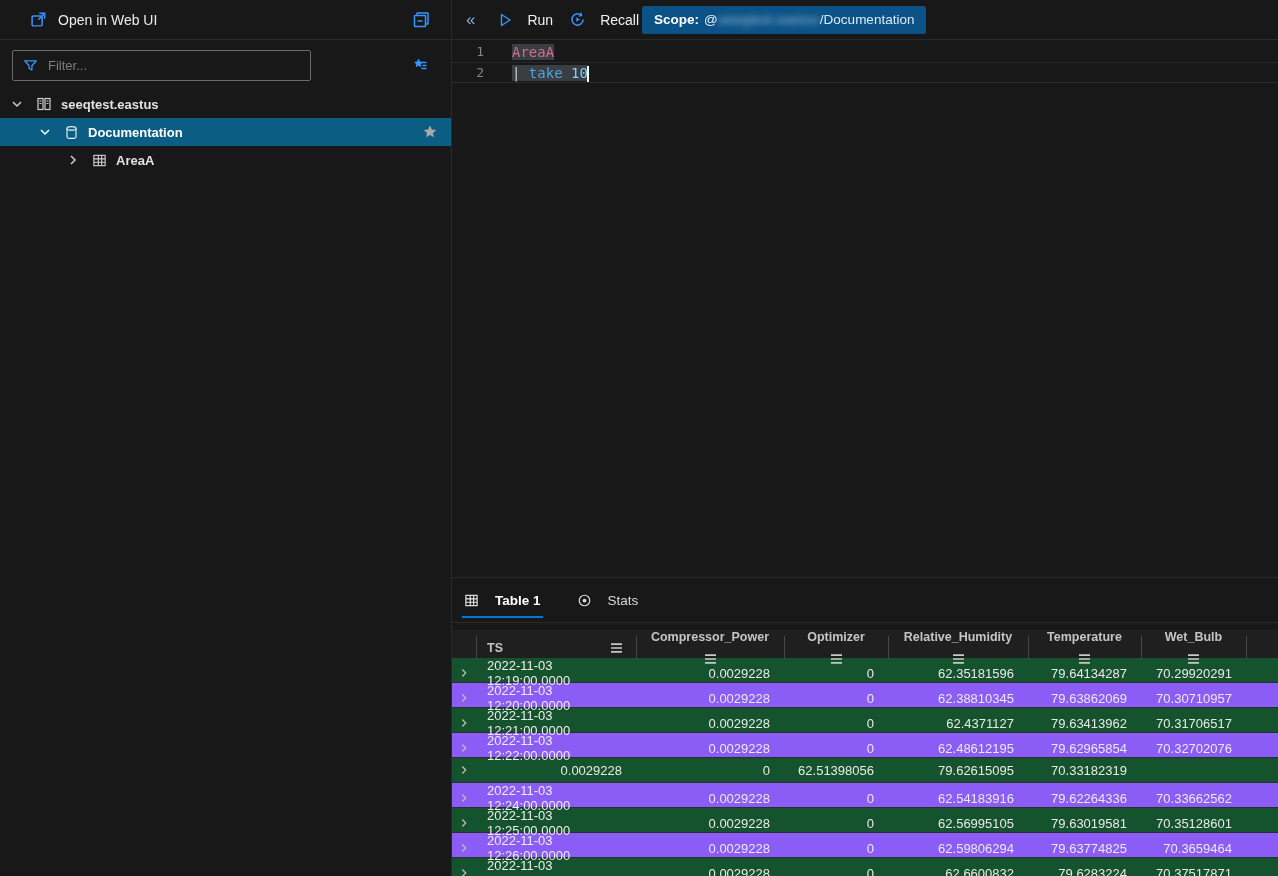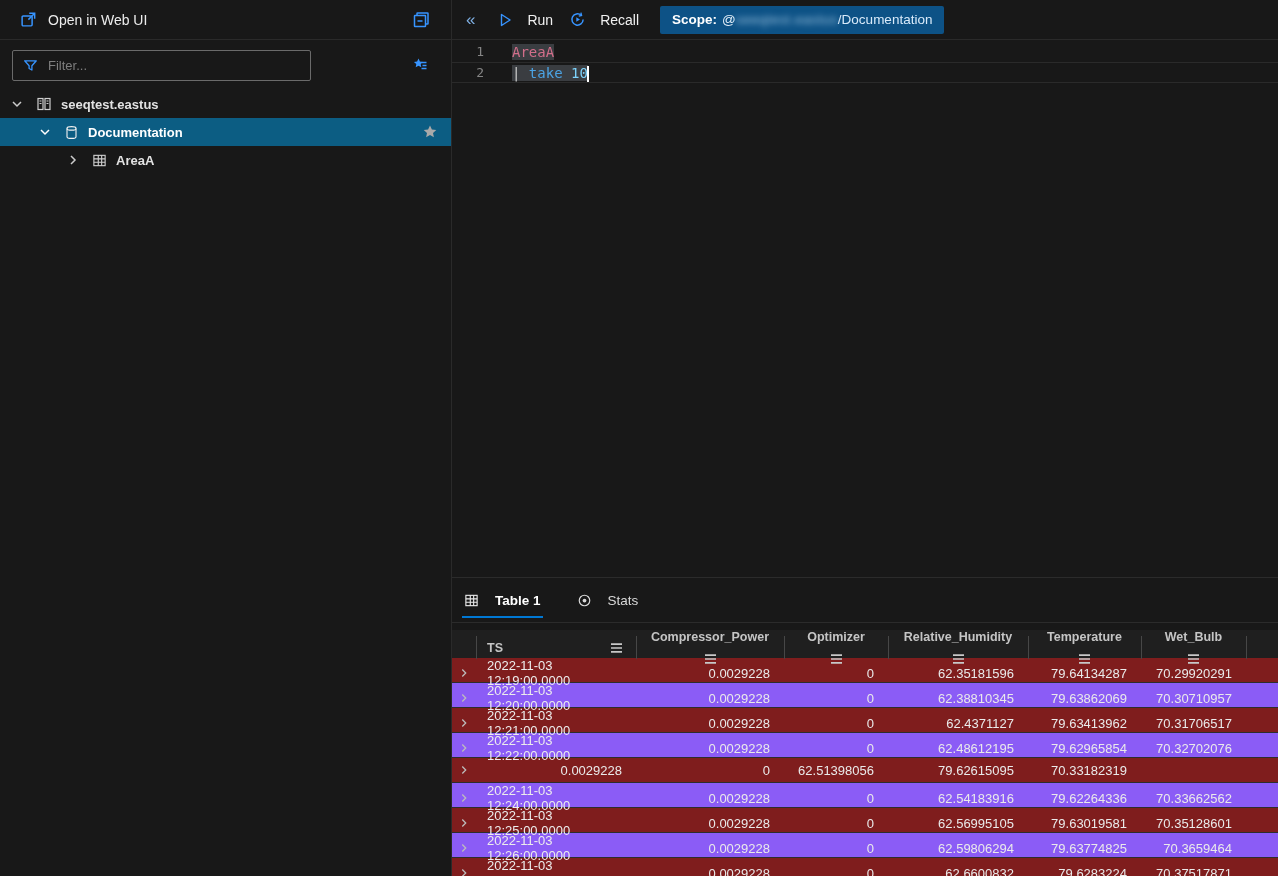--- a/index.html
+++ b/index.html
@@ -4,30 +4,30 @@
 <style>
   * { margin:0; padding:0; box-sizing:border-box; }
   html,body { background:#181818; }
   .app { width:1278px; height:876px; display:flex; flex-direction:column;
          font-family:"Liberation Sans", sans-serif; background:#181818; color:#e6e6e6;
          overflow:hidden; position:relative; }
 
   
   .topbar { height:40px; flex:0 0 40px; display:flex; border-bottom:1px solid #2a2a2a; }
   .topbar-left { width:452px; flex:0 0 452px; display:flex; align-items:center;
-                 padding-left:20px; border-right:1px solid #2a2a2a; position:relative; }
+                 padding-left:30px; border-right:1px solid #2a2a2a; position:relative; }
   .topbar-left .label { margin-left:11px; font-size:14px; color:#ececec; }
   .split-btn { position:absolute; right:20px; top:10px; width:20px; height:20px; cursor:pointer; }
 
   .toolbar { flex:1; display:flex; align-items:center; padding-left:12px; }
   .collapse-glyph { font-size:17px; color:#7fb0e4; margin-left:2px; cursor:pointer; }
   .tool-btn { display:flex; align-items:center; gap:14px; color:#f0f0f0; font-size:14px; cursor:pointer; }
   .tool-run { margin-left:22px; }
   .tool-recall { margin-left:16px; }
-  .scope-btn { margin-left:21px; height:28px; display:flex; align-items:center;
+  .scope-btn { margin-left:3px; height:28px; display:flex; align-items:center;
                background:#0d5286; border-radius:2px; padding:0 12px; font-size:13.5px; cursor:pointer; }
   .scope-btn b { color:#ffffff; font-weight:700; margin-right:5px; }
   .scope-at { color:#e3eff9; }
   .redacted { filter:blur(3px); color:#9ec4e0; letter-spacing:.5px; }
   .scope-path { color:#d8eafa; }
 
   
   .main { flex:1; display:flex; min-height:0; }
   .sidebar { width:452px; flex:0 0 452px; border-right:1px solid #2a2a2a;
              display:flex; flex-direction:column; }
@@ -81,21 +81,21 @@
   .grow { display:grid; grid-template-columns:24px 160px 148px 104px 140px 113px 105px 1fr;
           align-items:center; }
   .grid-header { height:28px; background:#1f1f1f; color:#c5c5c5; font-weight:700; font-size:12.5px; }
   .hcell { position:relative; height:100%; display:flex; align-items:center; }
   .hcell:not(:first-child)::before { content:""; position:absolute; left:0; top:6px; bottom:6px;
           width:1px; background:#474747; }
   .hcell.spread { justify-content:space-between; padding:0 13px 0 11px; }
   .hcell.centered { justify-content:flex-end; gap:9px;flex-direction:column; }
   .menu-icon { display:flex; cursor:pointer; }
 
-  .grid-body .grow { height:25px; border-bottom:1px solid #2d2d2d; background:#7f1d1d; }
+  .grid-body .grow { height:25px; border-bottom:1px solid #2d2d2d; background:#14532d; }
   .grid-body .grow.alt { background:#8b5cf6; }
   .cell-expand { display:flex; justify-content:center; cursor:pointer; }
   .cell-ts { padding-left:11px; color:#ededed; }
   .cell-num { text-align:right; padding-right:14px; color:#eaeaea; }
   svg { display:block; }
 </style>
 </head>
 <body>
 
 <div class="app">

